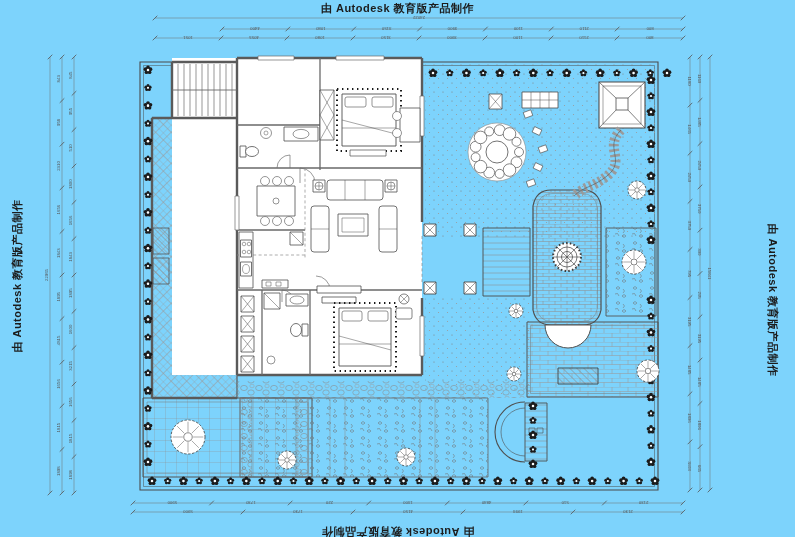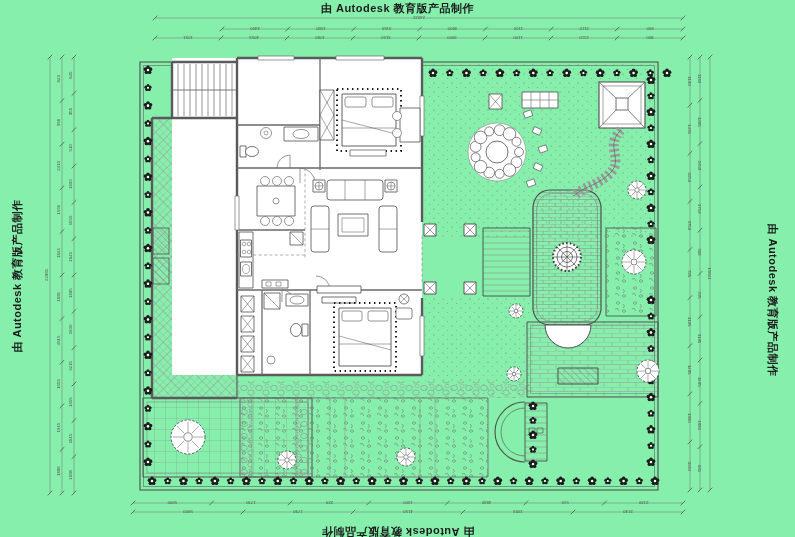--- a/index.html
+++ b/index.html
@@ -1,16 +1,16 @@
 <!DOCTYPE html>
 <html><head>
 <meta charset="utf-8">
 <style>
   html,body{margin:0;padding:0;background:#fff;}
-  .canvas{position:relative;width:795px;height:537px;background:#86efac;overflow:hidden;
+  .canvas{position:relative;width:795px;height:537px;background:#7dd3fc;overflow:hidden;
           font-family:"Liberation Sans","DejaVu Sans",sans-serif;text-align:center;}
   .wm{position:absolute;font-weight:bold;font-size:11px;color:#1c1c1c;white-space:nowrap;letter-spacing:.5px;}
   .wm-top{left:50%;top:1px;transform:translateX(-50%);}
   .wm-bottom{left:50%;top:524px;transform:translateX(-50%) rotate(180deg);}
   .wm-left{left:17px;top:276px;transform:translate(-50%,-50%) rotate(-90deg);}
   .wm-right{left:772px;top:300px;transform:translate(-50%,-50%) rotate(90deg);}
   svg{position:absolute;left:0;top:0;}
   svg *{vector-effect:non-scaling-stroke;}
 </style>
 </head>

